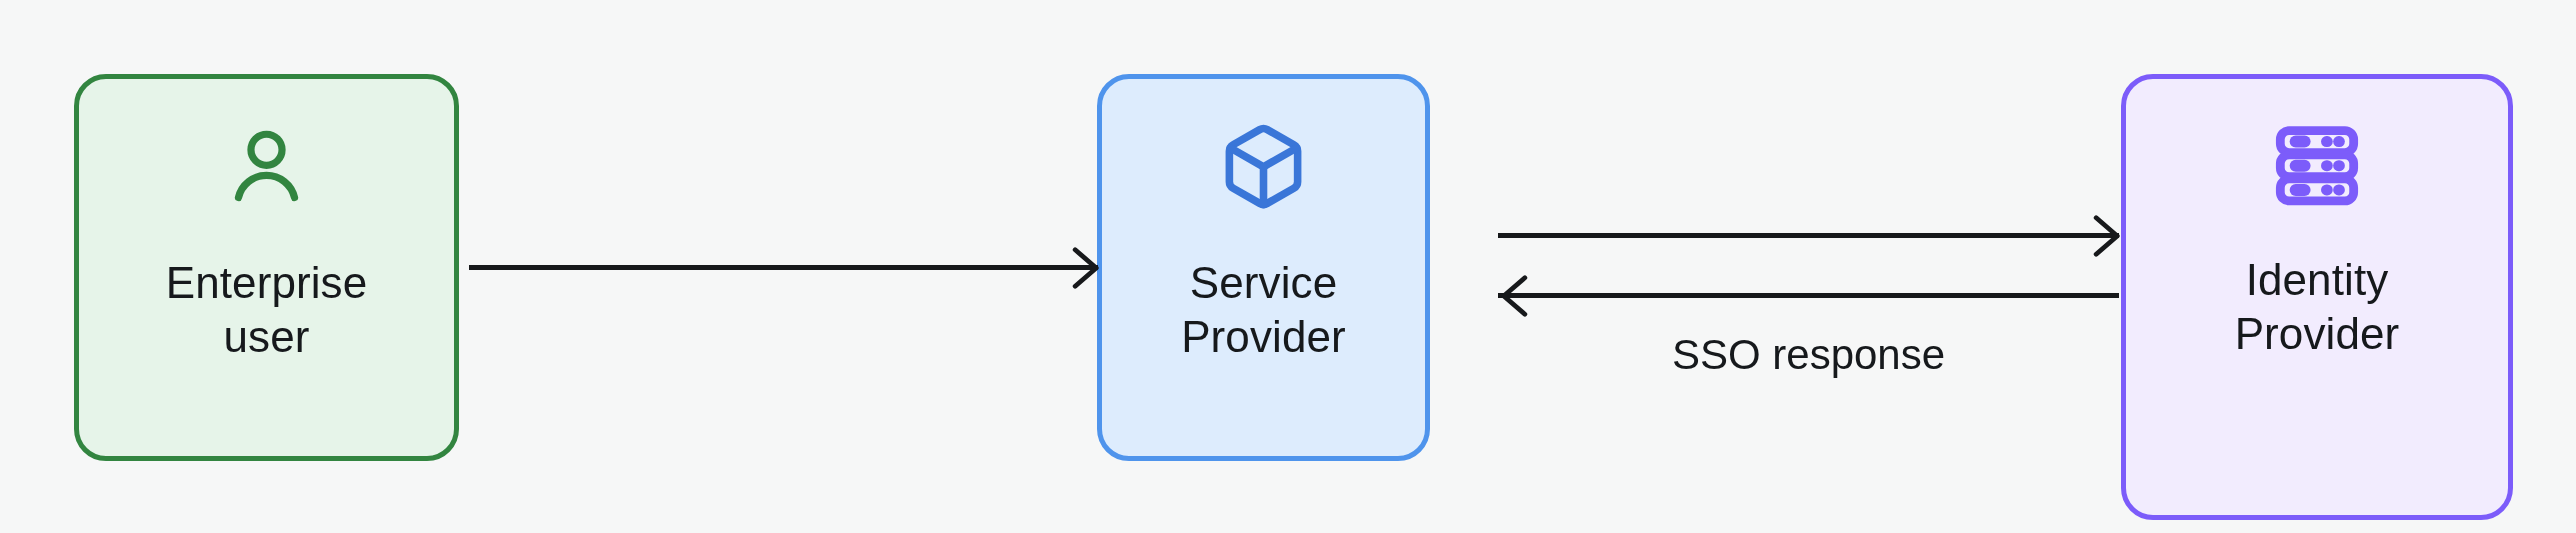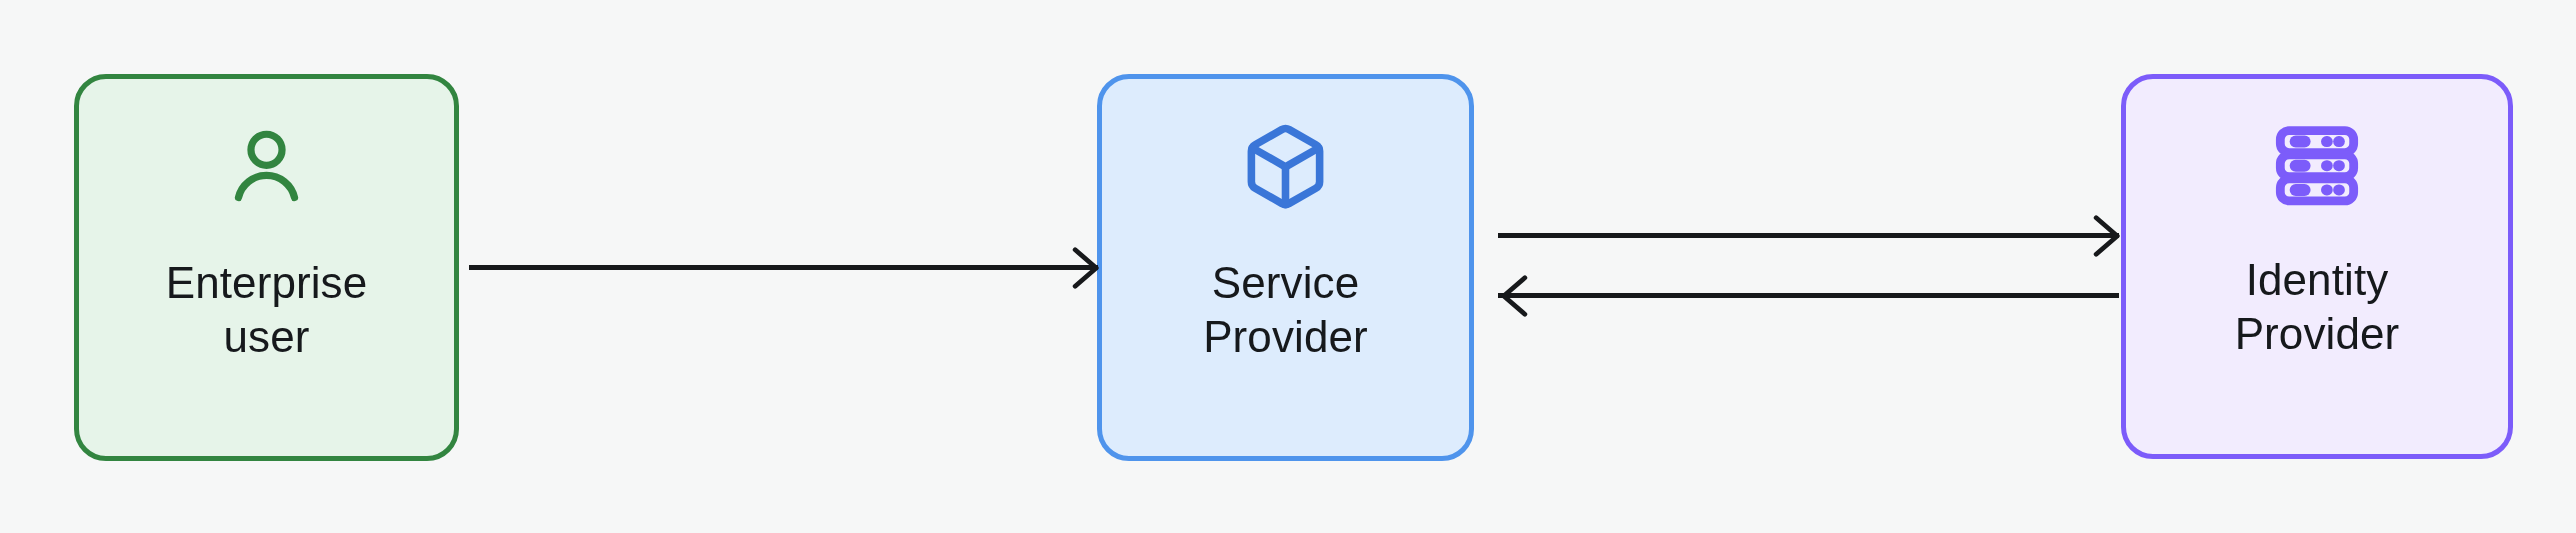--- a/index.html
+++ b/index.html
@@ -48,29 +48,29 @@
 
   #node-enterprise-user {
     left: 74px;  top: 74px;  width: 385px; height: 387px;
     border-color: #328540;
     background: #e6f4e9;
   }
   #node-enterprise-user .node-icon { margin-top: 42px; }
   #node-enterprise-user .node-label { margin-top: 44px; }
 
   #node-service-provider {
-    left: 1097px; top: 74px; width: 377px; height: 387px;
+    left: 1097px; top: 74px; width: 333px; height: 387px;
     border-color: #4f94ec;
     background: #ddecfd;
   }
   #node-service-provider .node-icon { margin-top: 42px; }
   #node-service-provider .node-label { margin-top: 44px; }
 
   #node-identity-provider {
-    left: 2121px; top: 74px; width: 392px; height: 385px;
+    left: 2121px; top: 74px; width: 392px; height: 446px;
     border-color: #7c5cfa;
     background: #f2ecfe;
   }
   #node-identity-provider .node-icon { margin-top: 42px; }
   #node-identity-provider .node-label { margin-top: 44px; }
   .edge-line {
     position: absolute;
     height: 4.8px;
     background: #17191b;
   }
@@ -158,15 +158,16 @@
       <path d="M20 6 L42 25 L20 44"></path>
     </svg>
   </span>
 
   <div class="edge-line" id="edge-sso-response-line"></div>
   <span class="arrowhead" id="edge-sso-response-head">
     <svg width="46" height="48" viewBox="0 0 48 50" fill="none" stroke="#17191b" stroke-width="5" stroke-linecap="round" stroke-linejoin="round">
       <path d="M28 6 L6 25 L28 44"></path>
     </svg>
   </span>
+  <div class="edge-label" id="edge-sso-response-label">SSO response</div>
 
 </div>
 
 
 </body></html>

